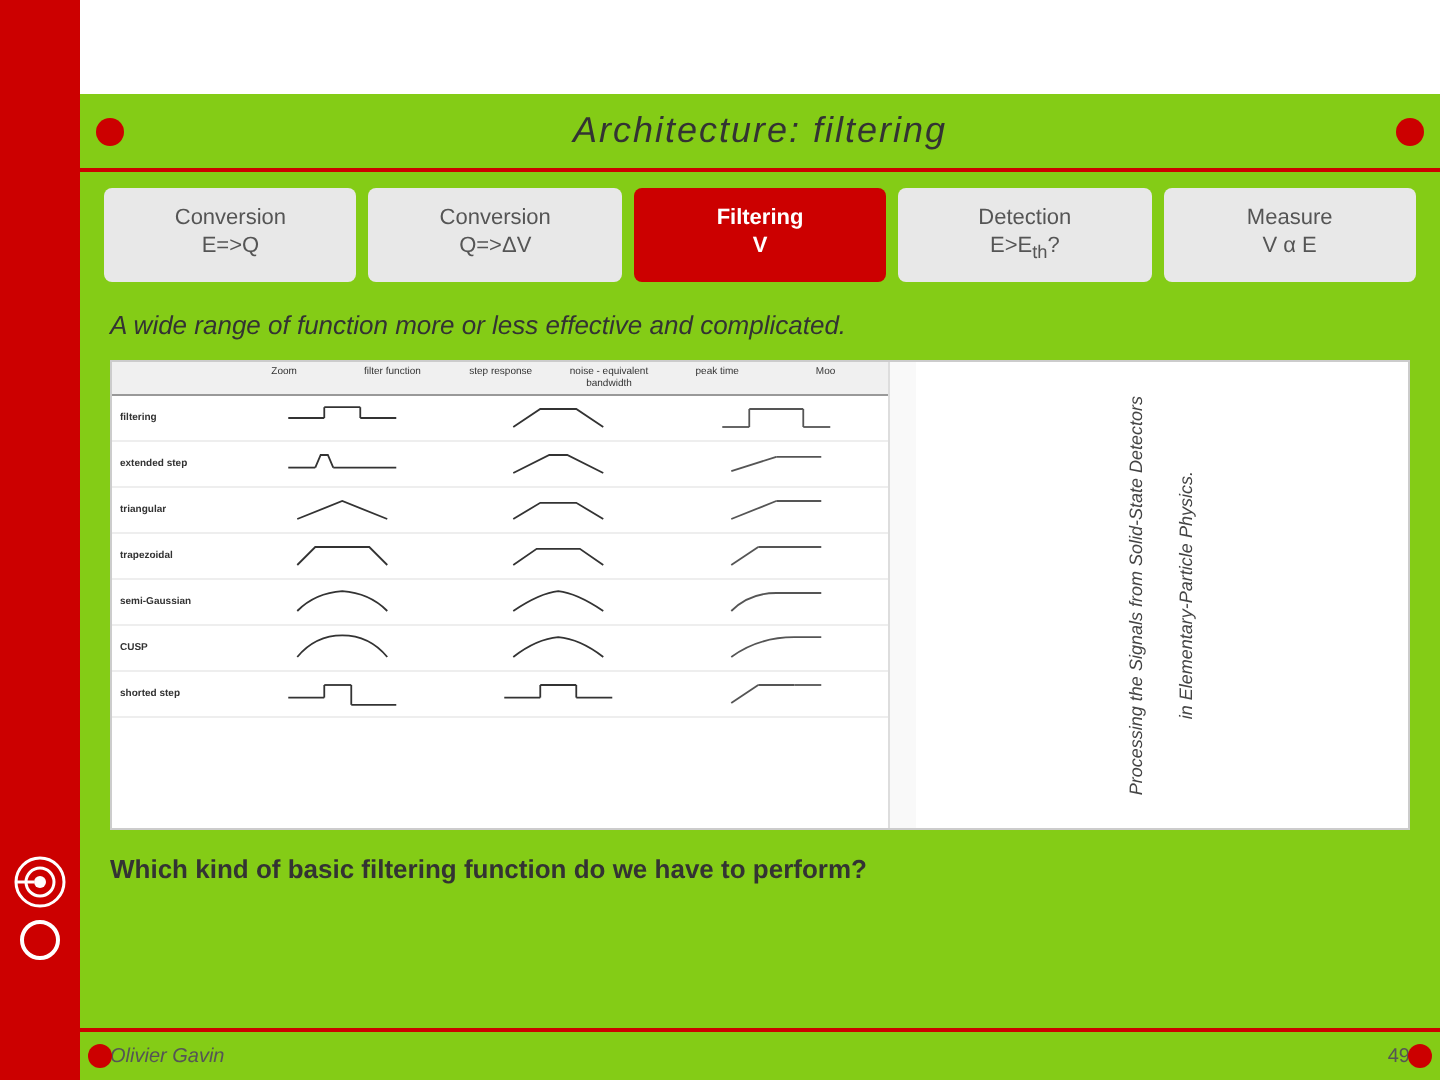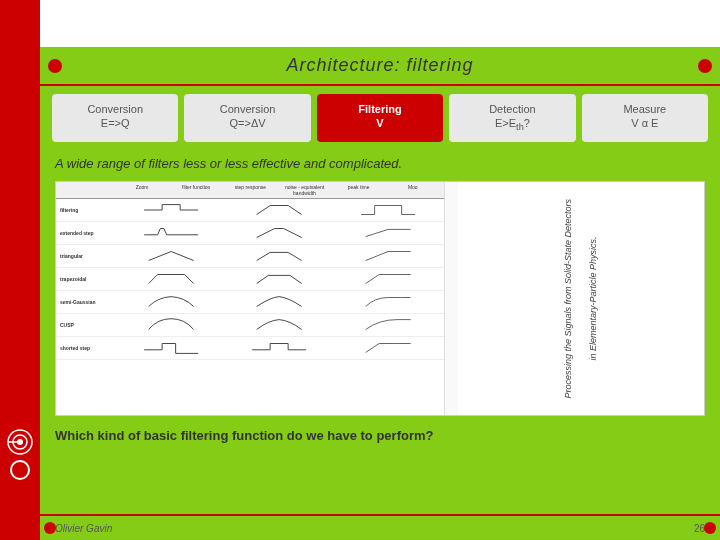--- a/index.html
+++ b/index.html
@@ -311,21 +311,21 @@
       <span>Filtering<br>V</span>
     </div>
     <div class="nav-tab">
       <span>Detection<br>E&gt;E<sub>th</sub>?</span>
     </div>
     <div class="nav-tab">
       <span>Measure<br>V α E</span>
     </div>
   </div>
 
-  <div class="subtitle">A wide range of filters less or less effective and complicated.</div>
+  <div class="subtitle">A wide range of function more or less effective and complicated.</div>
 
   <div class="image-area">
 
     <div class="doc-image">
 
       <div style="display:flex; padding:2px 4px; border-bottom:1px solid #999; background:#f0f0f0;">
         <span style="width:55px; font-size:5px; font-weight:bold; color:#333;"></span>
         <span style="flex:1; font-size:5px; text-align:center; color:#333;">Zoom</span>
         <span style="flex:1; font-size:5px; text-align:center; color:#333;">filter function</span>
         <span style="flex:1; font-size:5px; text-align:center; color:#333;">step response</span>
@@ -497,17 +497,17 @@
       </span>
     </div>
 
   </div>
 
   <div class="bottom-question">Which kind of basic filtering function do we have to perform?</div>
 
   <div class="footer">
     <div class="footer-dot-left"></div>
     <span class="footer-author">Olivier Gavin</span>
-    <span class="footer-page">26</span>
+    <span class="footer-page">49</span>
     <div class="footer-dot-right"></div>
   </div>
 
 </div>
 
 </body></html>

